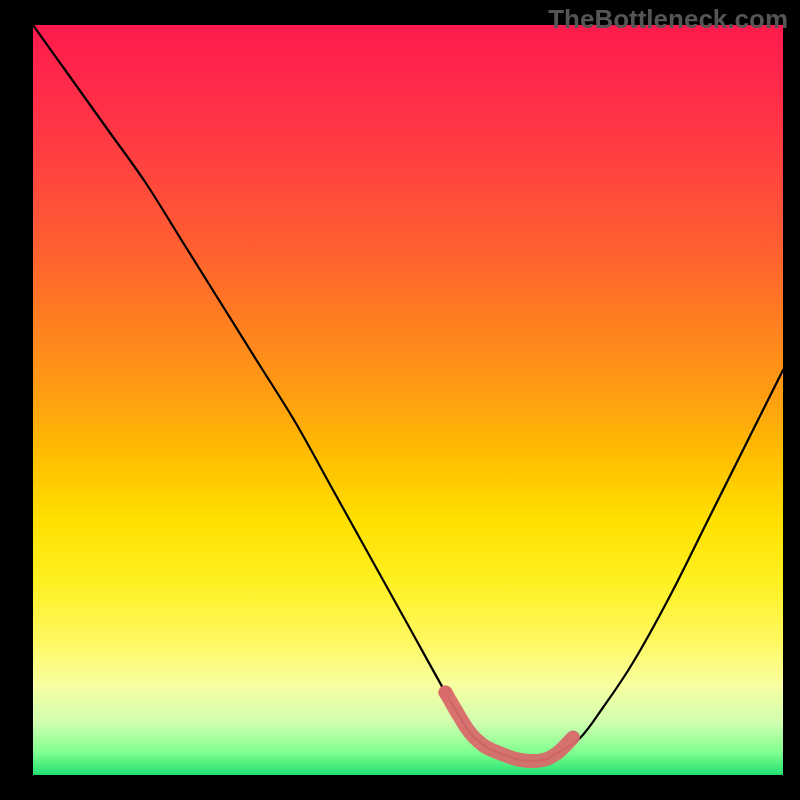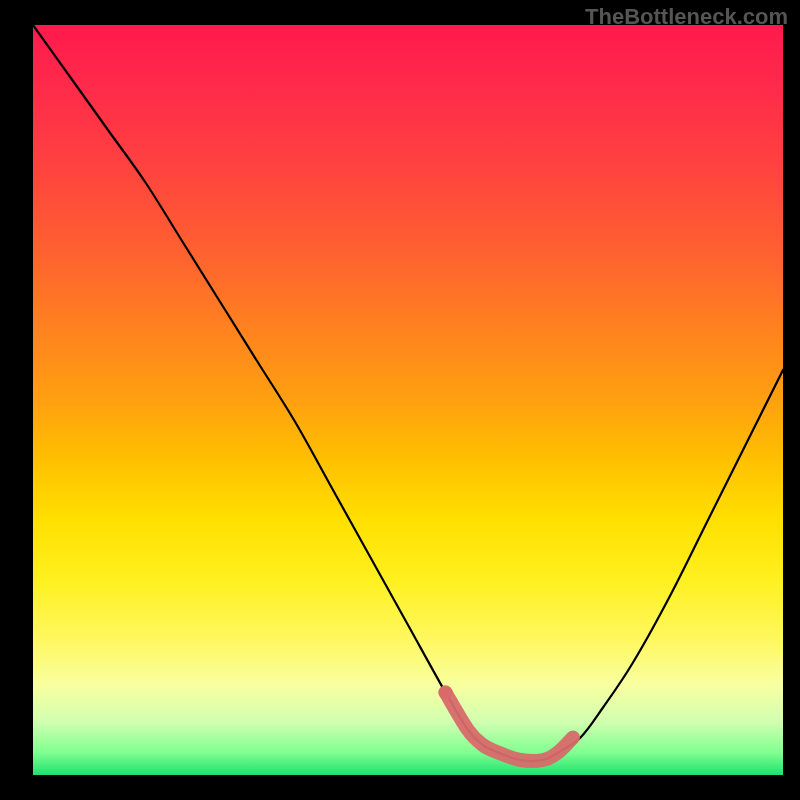--- a/index.html
+++ b/index.html
@@ -8,21 +8,21 @@
     height: 800px;
     background: #000;
     position: relative;
     font-family: Arial, sans-serif;
   }
   .watermark {
     position: absolute;
     top: 4px;
     right: 12px;
     color: #555;
-    font-size: 22px;
+    font-size: 26px;
     font-weight: bold;
     z-index: 10;
   }
   .plot-area {
     position: absolute;
     left: 33px;
     top: 25px;
     width: 750px;
     height: 750px;
   }

